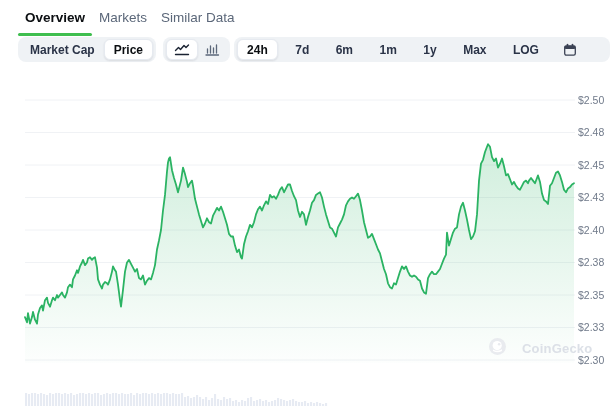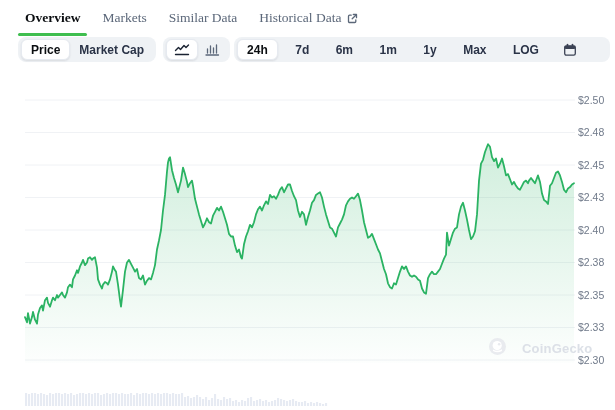--- a/index.html
+++ b/index.html
@@ -2,21 +2,21 @@
 <html><head>
 <meta charset="utf-8">
 <style>
   html,body{margin:0;padding:0;}
   body{
     width:615px;height:410px;position:relative;overflow:hidden;
     background:#ffffff;font-family:"Liberation Sans",sans-serif;
     -webkit-font-smoothing:antialiased;
   }
   
-  .tabs{position:absolute;left:18px;top:6px;display:flex;gap:8px;align-items:center;font-family:Liberation Serif, serif;}
+  .tabs{position:absolute;left:18px;top:6px;display:flex;gap:0;align-items:center;}
   .tab{
     position:relative;padding:4px 7px 10px 7px;font-size:13.5px;line-height:16px;
     color:#5B6779;font-weight:500;display:flex;align-items:center;gap:6px;cursor:pointer;
     white-space:nowrap;
   }
   .tab.active{color:#0B0E11;font-weight:700;}
   .tab .underline{display:none;}
   .tab.active .underline{
     display:block;position:absolute;left:0;right:0;bottom:0;height:3px;
     border-radius:3px;background:#3FBE4F;
@@ -59,37 +59,27 @@
   <div class="tab active">
     <span>Overview</span>
     <span class="underline"></span>
   </div>
   <div class="tab">
     <span>Markets</span>
   </div>
   <div class="tab">
     <span>Similar Data</span>
   </div>
-  <div class="tab">
-    <span>Historical Data</span>
-    <span>
-      <svg width="11" height="11" viewBox="0 0 11 11" fill="none" stroke="#5B6779" stroke-width="1.3" stroke-linecap="round" stroke-linejoin="round">
-        <path d="M4.2 2.2 H2.6 A1.1 1.1 0 0 0 1.5 3.3 V8.4 A1.1 1.1 0 0 0 2.6 9.5 H7.7 A1.1 1.1 0 0 0 8.8 8.4 V6.8"></path>
-        <path d="M6.3 1.5 H9.5 V4.7"></path>
-        <path d="M9.3 1.7 L5.2 5.8"></path>
-      </svg>
-    </span>
-  </div>
 </nav>
 
 <div class="toolbar">
 
   <div class="seg-group">
+    <button class="seg">Market Cap</button>
     <button class="seg active">Price</button>
-    <button class="seg">Market Cap</button>
   </div>
 
   <div class="seg-group group-charttype">
     <button class="seg icon-btn active" title="">
       <svg width="16" height="13" viewBox="0 0 16 13" fill="none" stroke="#1A2332" stroke-width="1.4" stroke-linecap="round" stroke-linejoin="round">
         <polyline points="1.5,7.5 4.5,4.5 6.5,6.5 10,2.5 12,4.5 14.5,2"></polyline>
         <path d="M1.5 11.5 H14.5"></path>
       </svg>
     </button>
     <button class="seg icon-btn">

